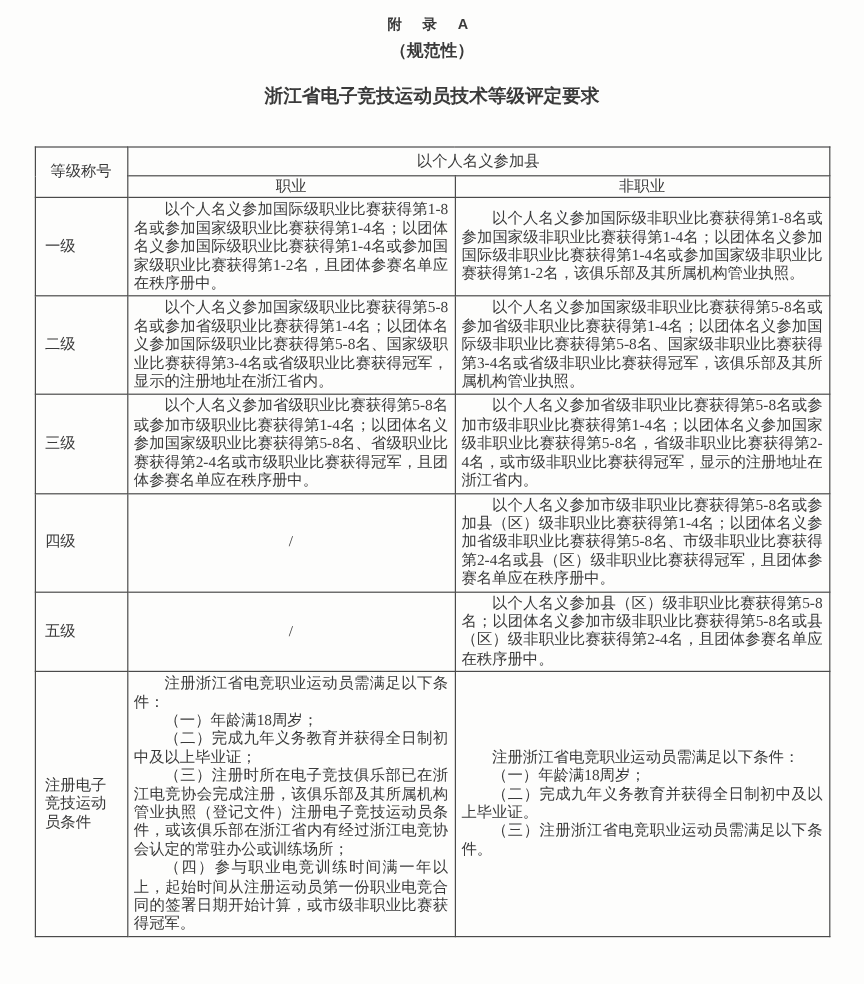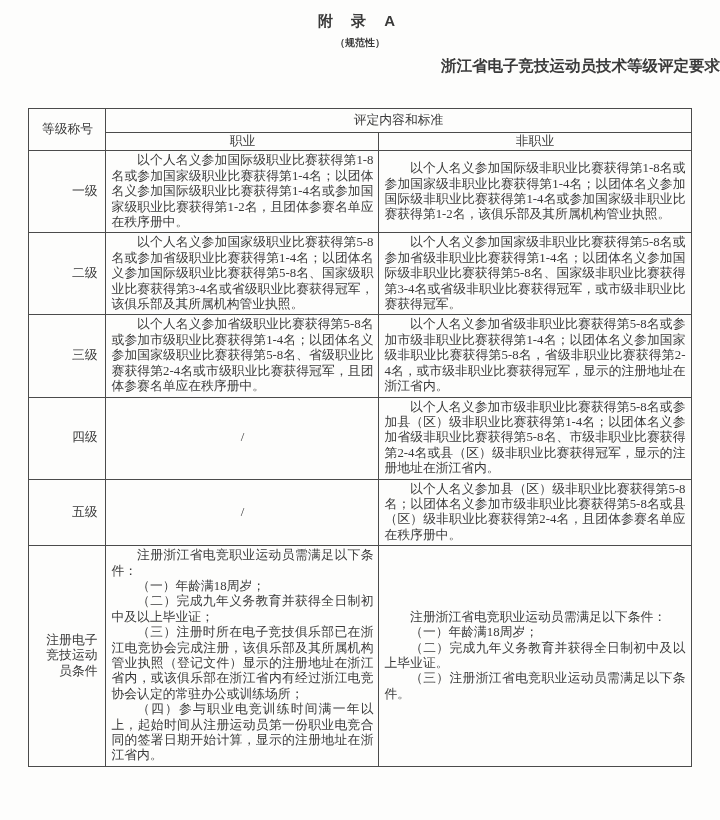--- a/index.html
+++ b/index.html
@@ -8,52 +8,51 @@
     background: #fdfdfc;
     font-family: "Liberation Serif", "DejaVu Serif", serif;
     color: #3a3a3a;
     overflow: hidden;
   }
   .page { width: 720px; height: 820px; padding-top: 12px; }
 
   
   .title-block { text-align: center; }
   .title-appendix {
-    font-size: 15px; font-weight: bold; letter-spacing: 7px;
+    font-size: 12px; font-weight: bold; letter-spacing: 7px;
     font-family: "Liberation Sans", "DejaVu Sans", sans-serif;
   }
   .title-normative {
-    font-size: 10px; font-weight: bold; margin-top: 5px;
+    font-size: 14px; font-weight: bold; margin-top: 5px;
     font-family: "Liberation Sans", "DejaVu Sans", sans-serif;
   }
   .title-main {
-    font-size: 15.5px; font-weight: bold; margin-top: 6px;
+    font-size: 15.5px; font-weight: bold; margin-top: 18px;
     font-family: "Liberation Sans", "DejaVu Sans", sans-serif;
-    text-align: right;
   }
 
   
   table.grade-table {
     width: 662px; margin: 31px auto 0 auto;
     border-collapse: collapse; table-layout: fixed;
   }
   .grade-table th, .grade-table td {
     border: 1px solid #4b4b4b;
     font-size: 12.8px;
     line-height: 15.4px;
     font-weight: normal;
     vertical-align: middle;
     padding: 2px 5px;
   }
   col.c-grade { width: 77px; }
   col.c-prof  { width: 273px; }
   col.c-nonprof { width: 312px; }
 
   .grade-table th { text-align: center; padding: 3px 2px; }
-  td.grade-cell { text-align: right; padding: 2px 8px; }
+  td.grade-cell { text-align: left; padding: 2px 8px; }
   td.text-cell { text-align: justify; }
   td.text-cell p { text-indent: 2em; margin: 0; text-align: justify; }
   td.slash-cell { text-align: center; }
   th.hdr-criteria { height: 24px; }
   th.hdr-sub { height: 16px; padding: 1px 2px; }
 </style>
 </head>
 <body>
 
 <div class="page">
@@ -66,77 +65,77 @@
 
   <table class="grade-table">
     <colgroup>
       <col class="c-grade">
         <col class="c-prof">
         <col class="c-nonprof">
     </colgroup>
     <thead>
       <tr>
         <th rowspan="2">等级称号</th>
-        <th colspan="2" class="hdr-criteria">评定内容和标准</th>
+        <th colspan="2" class="hdr-criteria">以个人名义参加县</th>
       </tr>
       <tr>
         <th class="hdr-sub">职业</th>
         <th class="hdr-sub">非职业</th>
       </tr>
     </thead>
     <tbody>
       <tr>
         <td class="grade-cell">一级</td>
         <td class="text-cell">
             <p>以个人名义参加国际级职业比赛获得第1-8名或参加国家级职业比赛获得第1-4名；以团体名义参加国际级职业比赛获得第1-4名或参加国家级职业比赛获得第1-2名，且团体参赛名单应在秩序册中。</p>
           </td>
         <td class="text-cell">
             <p>以个人名义参加国际级非职业比赛获得第1-8名或参加国家级非职业比赛获得第1-4名；以团体名义参加国际级非职业比赛获得第1-4名或参加国家级非职业比赛获得第1-2名，该俱乐部及其所属机构管业执照。</p>
           </td>
       </tr>
       <tr>
         <td class="grade-cell">二级</td>
         <td class="text-cell">
-            <p>以个人名义参加国家级职业比赛获得第5-8名或参加省级职业比赛获得第1-4名；以团体名义参加国际级职业比赛获得第5-8名、国家级职业比赛获得第3-4名或省级职业比赛获得冠军，该俱乐部及其所属机构管业执照。</p>
+            <p>以个人名义参加国家级职业比赛获得第5-8名或参加省级职业比赛获得第1-4名；以团体名义参加国际级职业比赛获得第5-8名、国家级职业比赛获得第3-4名或省级职业比赛获得冠军，显示的注册地址在浙江省内。</p>
           </td>
         <td class="text-cell">
-            <p>以个人名义参加国家级非职业比赛获得第5-8名或参加省级非职业比赛获得第1-4名；以团体名义参加国际级非职业比赛获得第5-8名、国家级非职业比赛获得第3-4名或省级非职业比赛获得冠军，或市级非职业比赛获得冠军。</p>
+            <p>以个人名义参加国家级非职业比赛获得第5-8名或参加省级非职业比赛获得第1-4名；以团体名义参加国际级非职业比赛获得第5-8名、国家级非职业比赛获得第3-4名或省级非职业比赛获得冠军，该俱乐部及其所属机构管业执照。</p>
           </td>
       </tr>
       <tr>
         <td class="grade-cell">三级</td>
         <td class="text-cell">
             <p>以个人名义参加省级职业比赛获得第5-8名或参加市级职业比赛获得第1-4名；以团体名义参加国家级职业比赛获得第5-8名、省级职业比赛获得第2-4名或市级职业比赛获得冠军，且团体参赛名单应在秩序册中。</p>
           </td>
         <td class="text-cell">
             <p>以个人名义参加省级非职业比赛获得第5-8名或参加市级非职业比赛获得第1-4名；以团体名义参加国家级非职业比赛获得第5-8名，省级非职业比赛获得第2-4名，或市级非职业比赛获得冠军，显示的注册地址在浙江省内。</p>
           </td>
       </tr>
       <tr>
         <td class="grade-cell">四级</td>
         <td class="slash-cell">/</td>
         <td class="text-cell">
-            <p>以个人名义参加市级非职业比赛获得第5-8名或参加县（区）级非职业比赛获得第1-4名；以团体名义参加省级非职业比赛获得第5-8名、市级非职业比赛获得第2-4名或县（区）级非职业比赛获得冠军，显示的注册地址在浙江省内。</p>
+            <p>以个人名义参加市级非职业比赛获得第5-8名或参加县（区）级非职业比赛获得第1-4名；以团体名义参加省级非职业比赛获得第5-8名、市级非职业比赛获得第2-4名或县（区）级非职业比赛获得冠军，且团体参赛名单应在秩序册中。</p>
           </td>
       </tr>
       <tr>
         <td class="grade-cell">五级</td>
         <td class="slash-cell">/</td>
         <td class="text-cell">
             <p>以个人名义参加县（区）级非职业比赛获得第5-8名；以团体名义参加市级非职业比赛获得第5-8名或县（区）级非职业比赛获得第2-4名，且团体参赛名单应在秩序册中。</p>
           </td>
       </tr>
       <tr>
         <td class="grade-cell">注册电子竞技运动员条件</td>
         <td class="text-cell">
           <p>注册浙江省电竞职业运动员需满足以下条件：</p>
           <p>（一）年龄满18周岁；</p>
           <p>（二）完成九年义务教育并获得全日制初中及以上毕业证；</p>
-          <p>（三）注册时所在电子竞技俱乐部已在浙江电竞协会完成注册，该俱乐部及其所属机构管业执照（登记文件）显示的注册地址在浙江省内，或该俱乐部在浙江省内有经过浙江电竞协会认定的常驻办公或训练场所；</p>
-          <p>（四）参与职业电竞训练时间满一年以上，起始时间从注册运动员第一份职业电竞合同的签署日期开始计算，显示的注册地址在浙江省内。</p>
+          <p>（三）注册时所在电子竞技俱乐部已在浙江电竞协会完成注册，该俱乐部及其所属机构管业执照（登记文件）注册电子竞技运动员条件，或该俱乐部在浙江省内有经过浙江电竞协会认定的常驻办公或训练场所；</p>
+          <p>（四）参与职业电竞训练时间满一年以上，起始时间从注册运动员第一份职业电竞合同的签署日期开始计算，或市级非职业比赛获得冠军。</p>
         </td>
         <td class="text-cell">
           <p>注册浙江省电竞职业运动员需满足以下条件：</p>
           <p>（一）年龄满18周岁；</p>
           <p>（二）完成九年义务教育并获得全日制初中及以上毕业证。</p>
           <p>（三）注册浙江省电竞职业运动员需满足以下条件。</p>
         </td>
       </tr>
     </tbody>
   </table>

